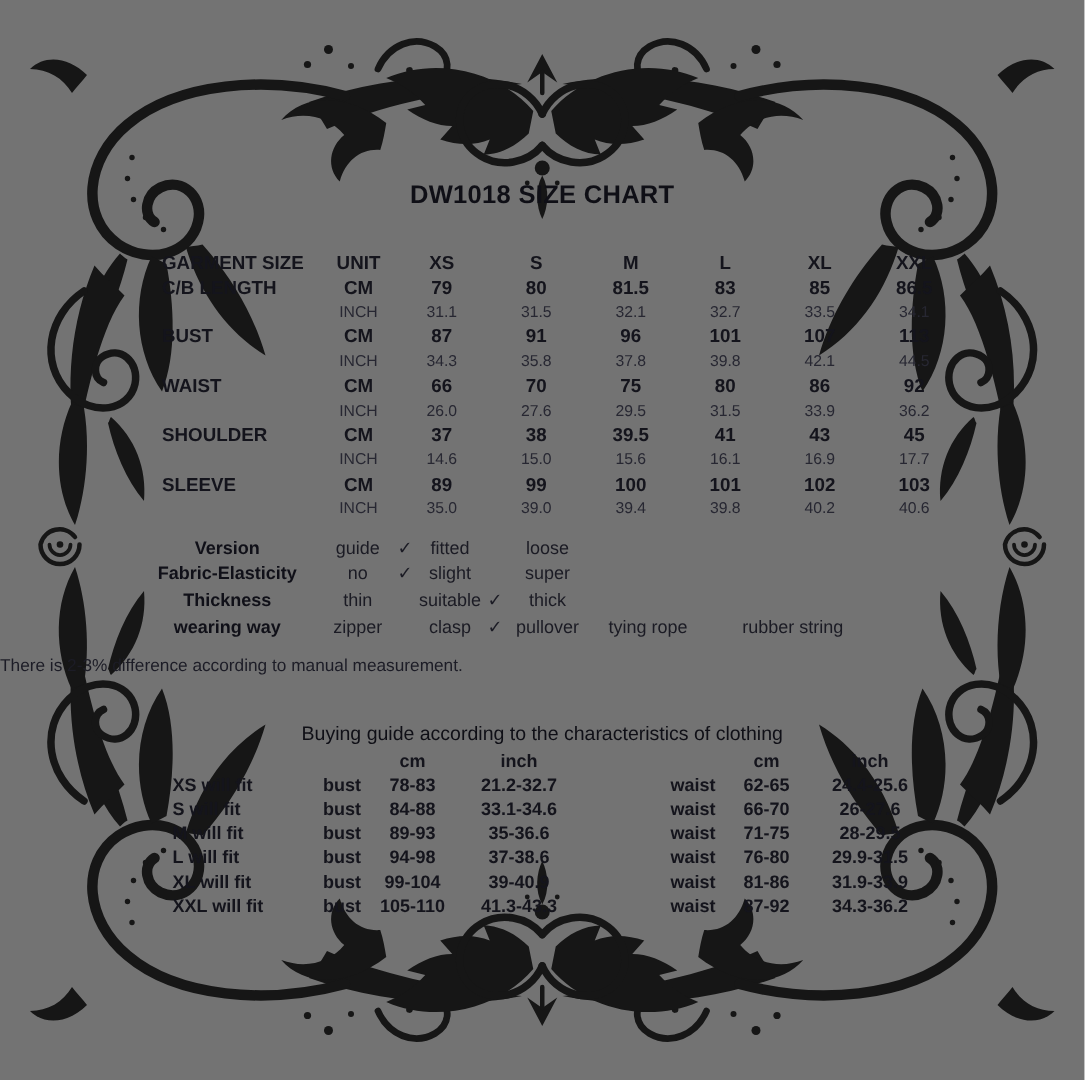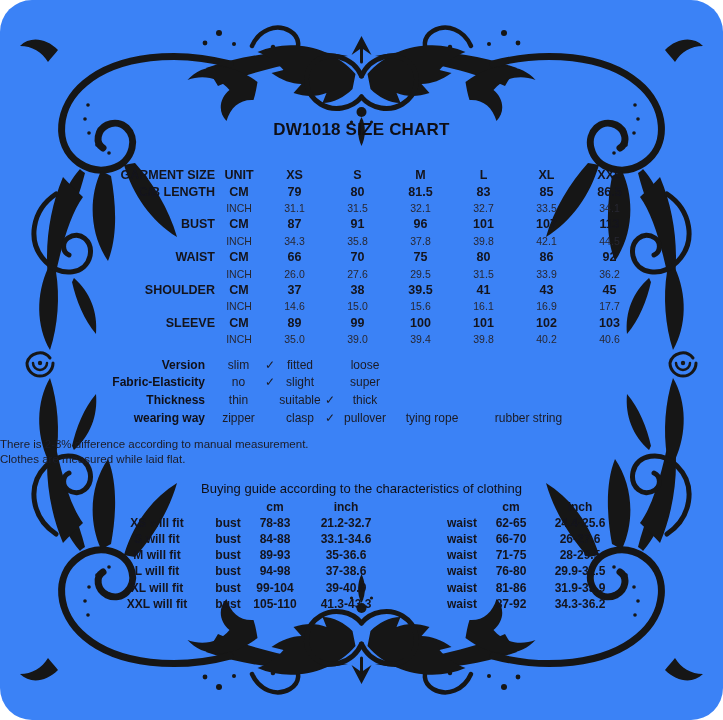--- a/index.html
+++ b/index.html
@@ -1,48 +1,48 @@
 <!DOCTYPE html>
 <html><head>
 <meta charset="utf-8">
 <style>
   html,body{margin:0;padding:0;background:#fff;}
   #stage{
-    position:relative;width:723px;height:720px;background:#3b82f6;overflow:hidden;
-    font-family:"Liberation Sans",sans-serif;color:#14141c;border-radius:32px;
+    position:relative;width:723px;height:720px;background:#737373;overflow:hidden;
+    font-family:"Liberation Sans",sans-serif;color:#14141c;
   }
   #frame-svg{position:absolute;inset:0;z-index:0;}
   #frame-svg path, #frame-svg circle{fill:#161616;}
   #frame-svg .s7{fill:none;stroke:#161616;stroke-width:7;stroke-linecap:round;}
   #frame-svg .s5{fill:none;stroke:#161616;stroke-width:5;stroke-linecap:round;}
   #frame-svg .s4{fill:none;stroke:#161616;stroke-width:4.5;stroke-linecap:round;}
   #frame-svg .s3{fill:none;stroke:#161616;stroke-width:3;stroke-linecap:round;}
   #frame-svg .s25{fill:none;stroke:#161616;stroke-width:2.5;stroke-linecap:round;}
   .abs{position:absolute;z-index:2;}
   .title{top:120px;left:0;right:0;text-align:center;font-size:17px;font-weight:700;letter-spacing:.2px;color:#0f0f16;}
   .subtitle{top:149px;left:0;right:0;text-align:center;font-size:11px;font-weight:700;color:#0f0f16;}
   .size-table{top:167px;left:100px;}
   .st-row{display:grid;grid-template-columns:115px 48px repeat(6,63px);height:16.4px;align-items:center;}
   .st-row .c{text-align:center;font-size:12.5px;font-weight:700;color:#14141c;white-space:nowrap;}
-  .st-row .lbl{text-align:right;padding-left:8px;}
+  .st-row .lbl{text-align:left;padding-left:8px;}
   .st-row.inch .c{font-size:10.5px;font-weight:400;color:#272732;}
   .attrs{top:356px;left:98px;}
   .at-row{display:grid;grid-template-columns:117px 47px 16px 44px 16px 54px 80px 113px;height:17.6px;align-items:center;}
   .at-row .a{text-align:center;font-size:12px;font-weight:400;color:#1b1b24;white-space:nowrap;}
-  .at-row .lbl{text-align:right;font-weight:700;padding-right:10px;color:#101018;}
+  .at-row .lbl{font-weight:700;padding-right:10px;color:#101018;}
   .notes{top:437px;left:0;right:0;}
   .notes .note{font-size:11.5px;line-height:15.2px;color:#1c1c26;}
   .gheading{top:481px;left:0;right:0;text-align:center;font-size:13px;font-weight:400;color:#0f0f16;}
   .guide{top:499px;}
   .guide-left{left:115px;}
   .guide-right{left:438px;}
   .g-row{display:grid;grid-template-columns:90px 46px 48px 94px;height:16.1px;align-items:center;}
   .gr-row{display:grid;grid-template-columns:48px 50px 88px;height:16.1px;align-items:center;}
   .g{ text-align:center;font-size:12px;font-weight:700;color:#14141c;white-space:nowrap;}
-  .g.lbl{text-align:center;padding-right:6px;}
+  .g.lbl{text-align:left;padding-right:6px;}
 </style>
 </head>
 <body>
 
 <div id="stage">
 
   <svg id="frame-svg" width="723" height="720" viewBox="0 0 723 720" aria-hidden="true">
     <defs>
       <g id="corner">
         <path d="M206,68 C252,52 304,47 348,56 C302,60 254,70 218,86 C214,79 210,73 206,68 Z"></path>
@@ -213,21 +213,21 @@
       <div class="c">39.4</div>
       <div class="c">39.8</div>
       <div class="c">40.2</div>
       <div class="c">40.6</div>
     </div>
   </div>
 
   <div class="abs attrs">
     <div class="at-row">
       <div class="a lbl">Version</div>
-      <div class="a">slim</div>
+      <div class="a">guide</div>
       <div class="a">✓</div>
       <div class="a">fitted</div>
       <div class="a"></div>
       <div class="a">loose</div>
       <div class="a"></div>
       <div class="a"></div>
     </div>
     <div class="at-row">
       <div class="a lbl">Fabric-Elasticity</div>
       <div class="a">no</div>
@@ -255,21 +255,20 @@
       <div class="a">clasp</div>
       <div class="a">✓</div>
       <div class="a">pullover</div>
       <div class="a">tying rope</div>
       <div class="a">rubber string</div>
     </div>
   </div>
 
   <div class="abs notes">
     <div class="note">There is 2-3% difference according to manual measurement.</div>
-    <div class="note">Clothes are measured while laid flat.</div>
   </div>
 
   <div class="abs gheading">Buying guide according to the characteristics of clothing</div>
 
   <div class="abs guide guide-left">
     <div class="g-row">
       <div class="g lbl"></div>
       <div class="g"></div>
       <div class="g">cm</div>
       <div class="g">inch</div>

